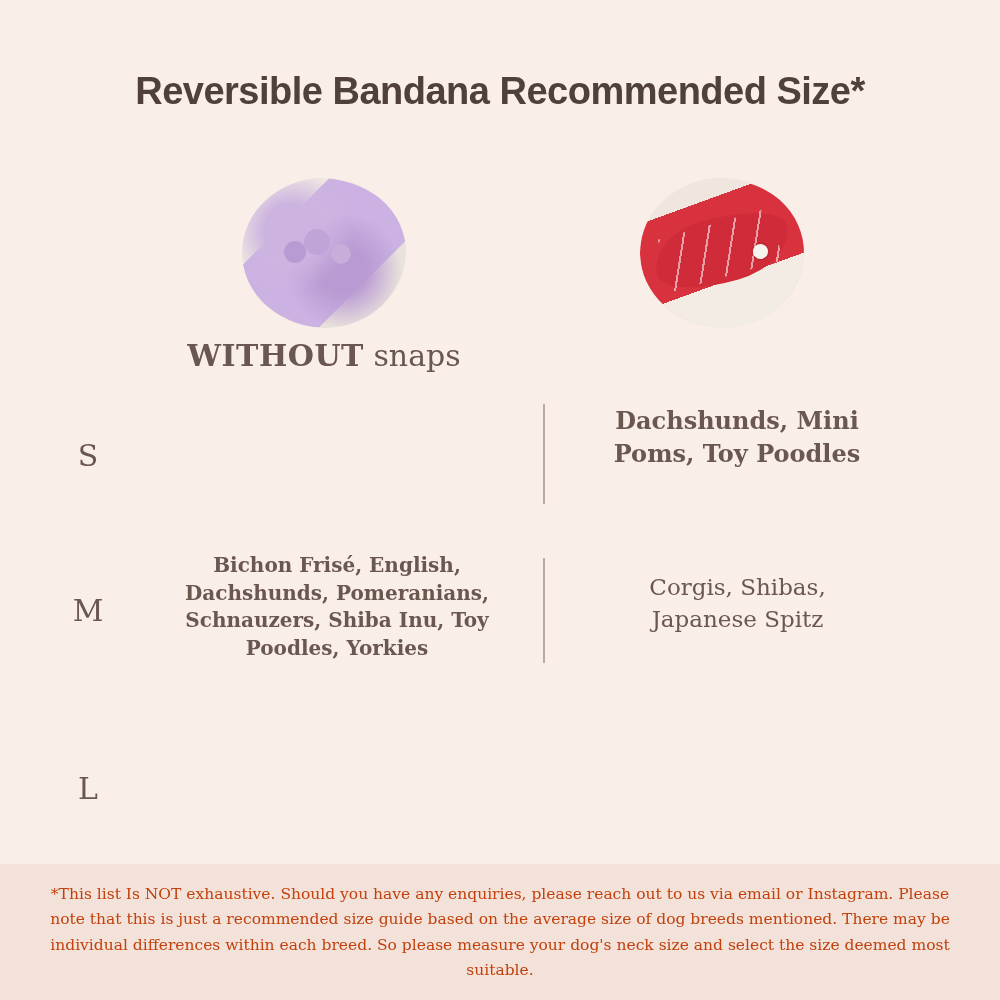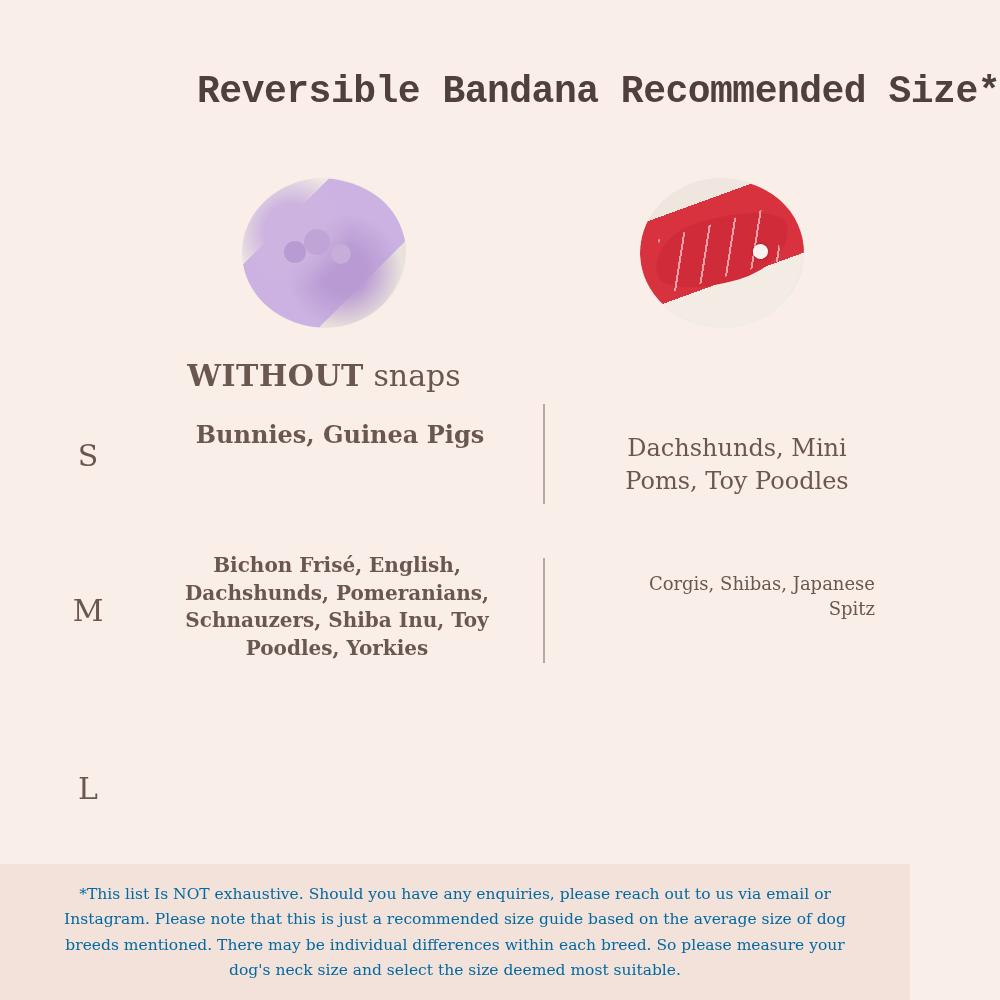--- a/index.html
+++ b/index.html
@@ -20,22 +20,22 @@
     width: 1000px;
     height: 1000px;
     background: #faeee8;
     box-sizing: border-box;
   }
   .title {
     position: absolute;
     top: 70px;
     left: 0;
     width: 1000px;
-    text-align: right;
-    font-family: Liberation Mono, monospace;
+    text-align: center;
+    font-family: Liberation Sans, sans-serif;
     font-weight: bold;
     font-size: 38px;
     letter-spacing: -0.5px;
     color: #4f403c;
   }
 
   
   .swatch {
     position: absolute;
     width: 164px;
@@ -119,21 +119,20 @@
     box-shadow: 0 0 0 2px rgba(0,0,0,0.06);
   }
 
   
   .col-head {
     position: absolute;
     font-family: "DejaVu Serif", serif;
     font-size: 30px;
     color: #6a5750;
     white-space: nowrap;
-    margin-top: 20px;
   }
   .col-head .strong {
     font-weight: bold;
     letter-spacing: 0.5px;
   }
   .col-head.left {
     left: 324px;
     top: 338px;
     transform: translateX(-50%);
   }
@@ -168,55 +167,55 @@
     font-family: "DejaVu Serif", serif;
     color: #6a5750;
     line-height: 1.38;
   }
 
   .cell.s-left {
     left: 190px; top: 418px; width: 300px;
     font-size: 24px; font-weight: bold;
   }
   .cell.s-right {
-    left: 592px; top: 432px; width: 290px;
+    left: 592px; top: 404px; width: 290px;
     font-size: 24px;
+    font-weight: bold;
   }
   .cell.m-left {
     left: 172px; top: 552px; width: 330px;
     font-size: 20px; font-weight: bold;
   }
   .cell.m-right {
     left: 600px; top: 572px; width: 275px;
-    font-size: 18px;
-    text-align: right;
+    font-size: 23px;
   }
   .cell.l-full {
     left: 150px; top: 762px; width: 780px;
     font-size: 24px; font-weight: bold;
   }
 
   .size-label.s { top: 455px; }
   .size-label.m { top: 610px; }
   .size-label.l { top: 788px; }
 
   
   .footer {
     position: absolute;
     left: 0;
     bottom: 0;
-    width: 910px;
+    width: 1000px;
     background: #f3e2da;
     padding: 18px 48px 16px 48px;
     box-sizing: border-box;
     text-align: center;
     font-family: "DejaVu Serif", serif;
     font-size: 15.5px;
     line-height: 1.65;
-    color: #0369a1;
+    color: #c2410c;
   }
 </style>
 </head>
 <body>
 
 <div class="page">
 
   <div class="title">Reversible Bandana Recommended Size*</div>
 
   <div class="swatch left">
@@ -240,21 +239,20 @@
   </div>
 
   <div class="col-head left">
     <span class="strong">WITHOUT</span><span> snaps</span>
   </div>
 
   <div class="divider d1"></div>
   <div class="divider d2"></div>
 
   <div class="size-label s">S</div>
-  <div class="cell s-left">Bunnies, Guinea Pigs</div>
   <div class="cell s-right">Dachshunds, Mini Poms, Toy Poodles</div>
 
   <div class="size-label m">M</div>
   <div class="cell m-left">Bichon Frisé, English, Dachshunds, Pomeranians, Schnauzers, Shiba Inu, Toy Poodles, Yorkies</div>
   <div class="cell m-right">Corgis, Shibas, Japanese Spitz</div>
 
   <div class="size-label l">L</div>
 
   <div class="footer">*This list Is NOT exhaustive. Should you have any enquiries, please reach out to us via email or Instagram. Please note that this is just a recommended size guide based on the average size of dog breeds mentioned. There may be individual differences within each breed. So please measure your dog's neck size and select the size deemed most suitable.</div>
 

